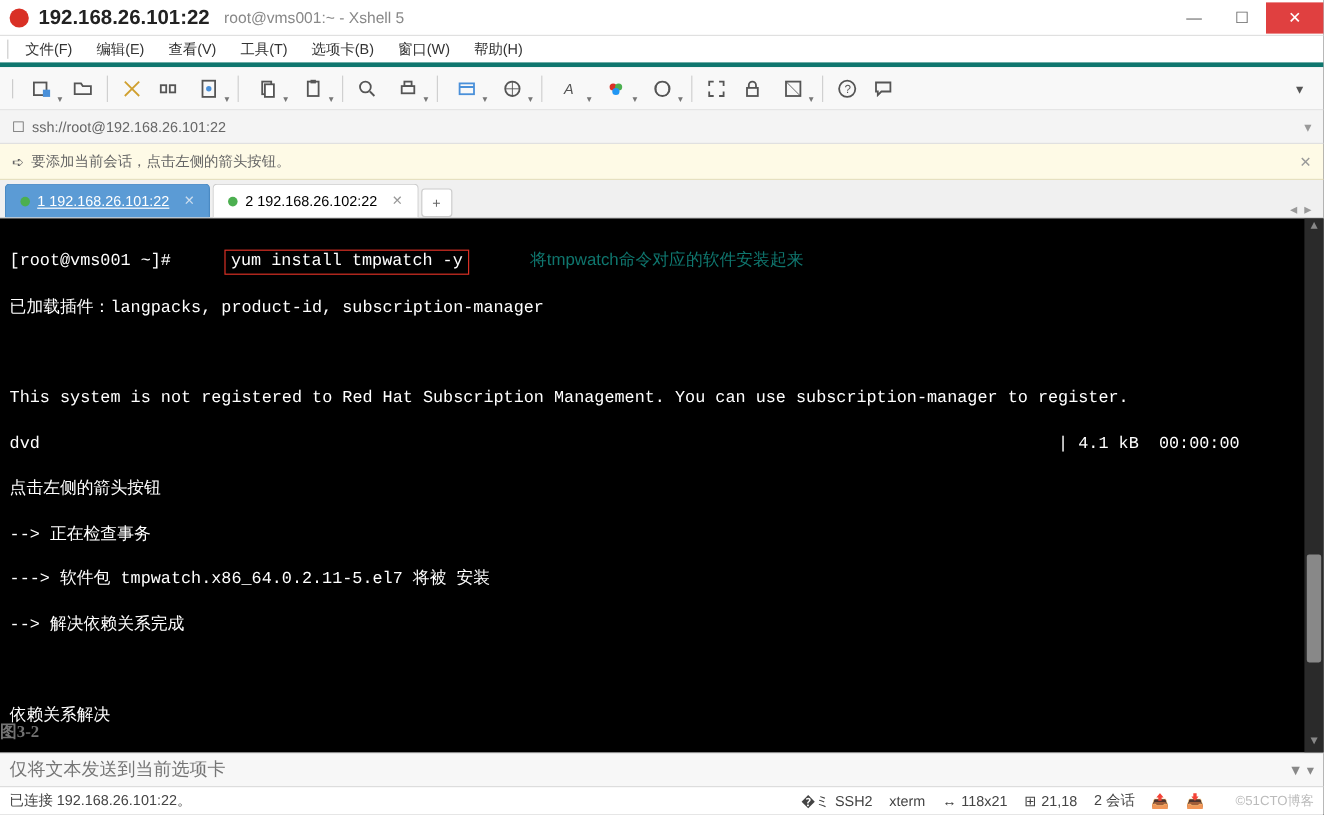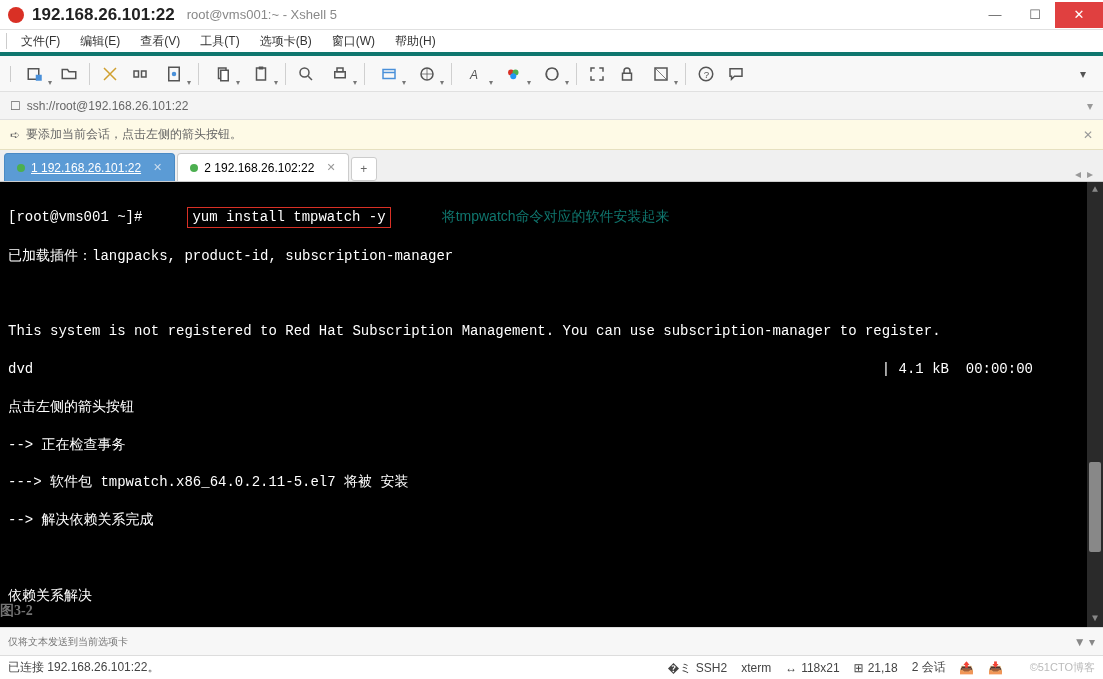--- a/index.html
+++ b/index.html
@@ -52,21 +52,21 @@
 .cmd-box { border: 1px solid #d93025; padding: 0 4px; margin: 0 6px 0 0; }
 .anno { color: #0f766e; font-weight: normal; font-family: "Microsoft YaHei", sans-serif; }
 .scrollbar { position: absolute; right: 0; top: 0; bottom: 0; width: 16px; background: #2a2a2a; }
 .scroll-thumb { position: absolute; left: 2px; right: 2px; top: 280px; height: 90px; background: #888; border-radius: 2px; }
 .scroll-arrow { position: absolute; left: 0; right: 0; height: 16px; display:flex; align-items:center; justify-content:center; color:#888; font-size:10px; }
 .scroll-arrow.up { top: 0; } .scroll-arrow.down { bottom: 0; }
 .fig-label { position: absolute; left: 0; bottom: 6px; color: #737373; font-weight: bold; font-family: "Microsoft YaHei"; }
 
 
 .input-footer { height: 28px; background: #f7f7f7; display: flex; align-items: center; padding: 0 8px; border-top: 1px solid #ddd; color: #aaa; gap: 6px; }
-.input-footer input { flex: 1; border: none; background: transparent; color: #6d28d9; font-size: 10px; outline: none; }
+.input-footer input { flex: 1; border: none; background: transparent; color: #6d28d9; font-size: 15px; outline: none; }
 .footer-dd { color: #888; }
 
 
 .status-bar { height: 24px; background: #fff; border-top: 1px solid #ddd; display: flex; align-items: center; padding: 0 8px; gap: 14px; font-size: 12px; color: #444; }
 .status-bar .sp { flex: 1; }
 .watermark { color: #bbb; font-size: 11px; margin-left: 12px; }
 .stat-item { display: flex; align-items: center; gap: 4px; }
 </style>
 </head>
 <body>

